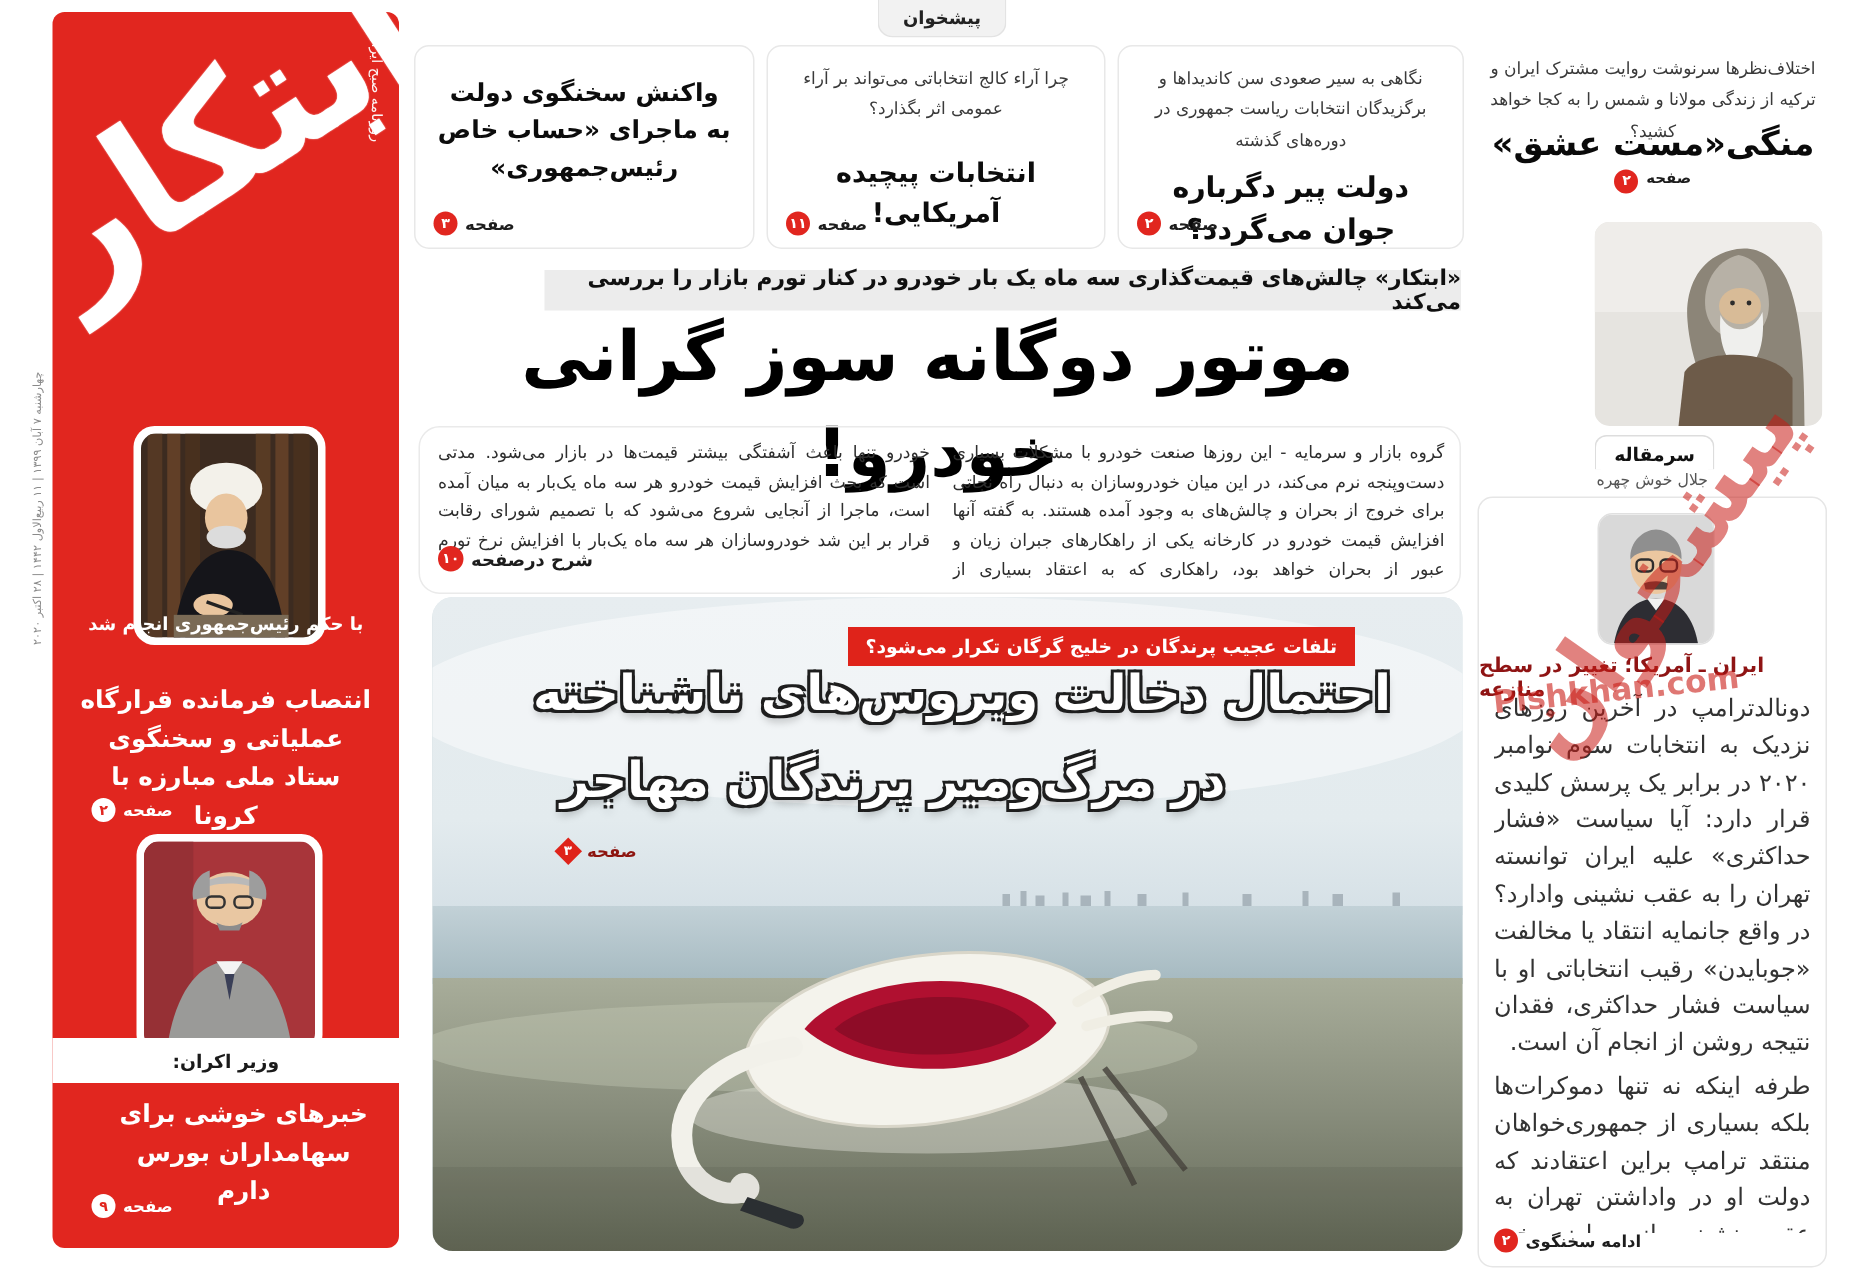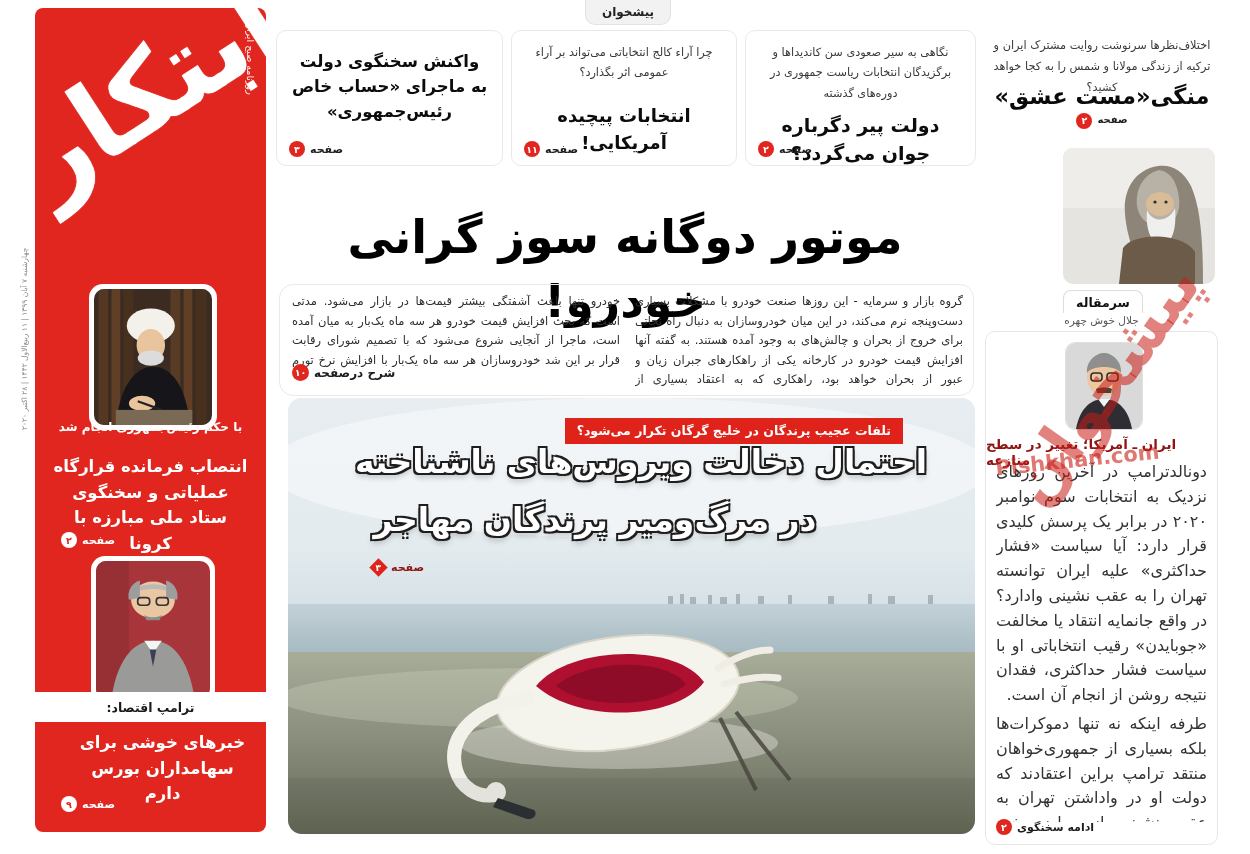--- a/index.html
+++ b/index.html
@@ -109,21 +109,21 @@
         </g>
         <ellipse cx="52" cy="34" rx="22" ry="16" fill="#f3f1ea"></ellipse>
         <ellipse cx="52" cy="52" rx="13" ry="15" fill="#e9c59e"></ellipse>
         <ellipse cx="52" cy="64" rx="12" ry="7" fill="#dcdcdc"></ellipse>
         <path d="M20,126 C24,86 40,72 54,72 C70,72 84,88 88,126 Z" fill="#15151a"></path>
         <ellipse cx="44" cy="106" rx="12" ry="7" fill="#e9c59e"></ellipse>
         <line x1="40" y1="104" x2="62" y2="112" stroke="#222" stroke-width="2"></line>
         <rect x="20" y="112" width="70" height="14" fill="#7a6a55"></rect>
       </svg>
     </div>
-    <div class="redcol-caption" style="top:412px;">با حکم رئیس‌جمهوری انجام شد</div>
+    <div class="redcol-caption" style="top:401px;">با حکم رئیس‌جمهوری انجام شد</div>
     <div class="redcol-headline" style="top:446px;">انتصاب فرمانده قرارگاه عملیاتی و سخنگوی ستاد ملی مبارزه با کرونا</div>
     <div class="chip on-red" style="left:26px;top:524px;">
       <span class="lbl">صفحه</span>
       <span class="circ">۲</span>
     </div>
 
     <div class="pframe" style="left:56px;top:548px;width:114px;height:138px;">
       <svg class="pimg" viewBox="0 0 104 128" preserveAspectRatio="none">
         <rect width="104" height="128" fill="#a8353a"></rect>
         <path d="M0,0 H30 V128 H0 Z" fill="#963035"></path>
@@ -135,21 +135,21 @@
         <rect x="55" y="34" width="11" height="7" rx="3" fill="none" stroke="#333" stroke-width="1.5"></rect>
         <path d="M44,50 C48,53 56,53 60,50 L58,55 H46 Z" fill="#8c8c8c"></path>
         <path d="M14,128 C20,86 38,74 52,74 C68,74 84,88 90,128 Z" fill="#9a9a98"></path>
         <path d="M44,74 L52,86 L60,74 Z" fill="#f4f4f4"></path>
         <path d="M49,82 h6 l-3,16 z" fill="#3a3f57"></path>
       </svg>
     </div>
   </div>
 
   <div class="abs white-strip">
-    <span>ترامپ اقتصاد:</span>
+    <span>وزیر اکران:</span>
   </div>
 
   <div class="abs" style="left:35px;top:722px;width:231px;">
     <div class="redcol-headline" style="position:relative;top:8px;padding-left:40px;">خبرهای خوشی برای سهامداران بورس دارم</div>
     <div class="chip on-red" style="left:26px;top:74px;">
       <span class="lbl">صفحه</span>
       <span class="circ">۹</span>
     </div>
   </div>
 
@@ -200,20 +200,21 @@
       <path d="M95,18 C70,22 60,44 62,66 C64,92 74,110 80,136 L140,136 C140,96 138,60 128,38 C120,22 108,16 95,18 Z" fill="#8c8578"></path>
       <path d="M96,22 C80,26 72,42 74,58 C76,70 84,78 96,78 C110,78 118,66 116,50 C114,34 108,24 96,22 Z" fill="#b7b1a6"></path>
       <ellipse cx="97" cy="56" rx="14" ry="12" fill="#d8bb97"></ellipse>
       <path d="M84,62 C82,84 90,96 98,98 C108,96 114,84 112,60 C106,74 90,76 84,62 Z" fill="#efefed"></path>
       <circle cx="92" cy="54" r="1.6" fill="#2c2c2c"></circle>
         <circle cx="103" cy="54" r="1.6" fill="#2c2c2c"></circle>
       <path d="M60,100 C70,84 120,84 132,104 L132,136 L56,136 Z" fill="#6d5b49"></path>
     </svg>
   </div>
 
+  <div class="abs main-kicker">«ابتکار» چالش‌های قیمت‌گذاری سه ماه یک بار خودرو در کنار تورم بازار را بررسی می‌کند</div>
   <div class="abs main-headline">موتور دوگانه سوز گرانی خودرو!</div>
   <div class="abs body-box"></div>
   <div class="abs body-col" style="left:635px;top:292px;width:328px;height:98px;">گروه بازار و سرمایه - این روزها صنعت خودرو با مشکلات بسیاری دست‌وپنجه نرم می‌کند، در این میان خودروسازان به دنبال راه نجاتی برای خروج از بحران و چالش‌های به وجود آمده هستند. به گفته آنها افزایش قیمت خودرو در کارخانه یکی از راهکارهای جبران زیان و عبور از بحران خواهد بود، راهکاری که به اعتقاد بسیاری از کارشناسان صنعت</div>
   <div class="abs body-col" style="left:292px;top:292px;width:328px;height:78px;">خودرو تنها باعث آشفتگی بیشتر قیمت‌ها در بازار می‌شود. مدتی است که بحث افزایش قیمت خودرو هر سه ماه یک‌بار به میان آمده است، ماجرا از آنجایی شروع می‌شود که با تصمیم شورای رقابت قرار بر این شد خودروسازان هر سه ماه یک‌بار با افزایش نرخ تورم بخشی، نرخ خودرو را افزایش دهند.</div>
   <div class="chip on-white abs" style="left:292px;top:364px;">
     <span class="lbl" style="font-size:12px;">شرح درصفحه</span>
     <span class="circ" style="width:17px;height:17px;">۱۰</span>
   </div>
 
   <div class="abs photo-block">

